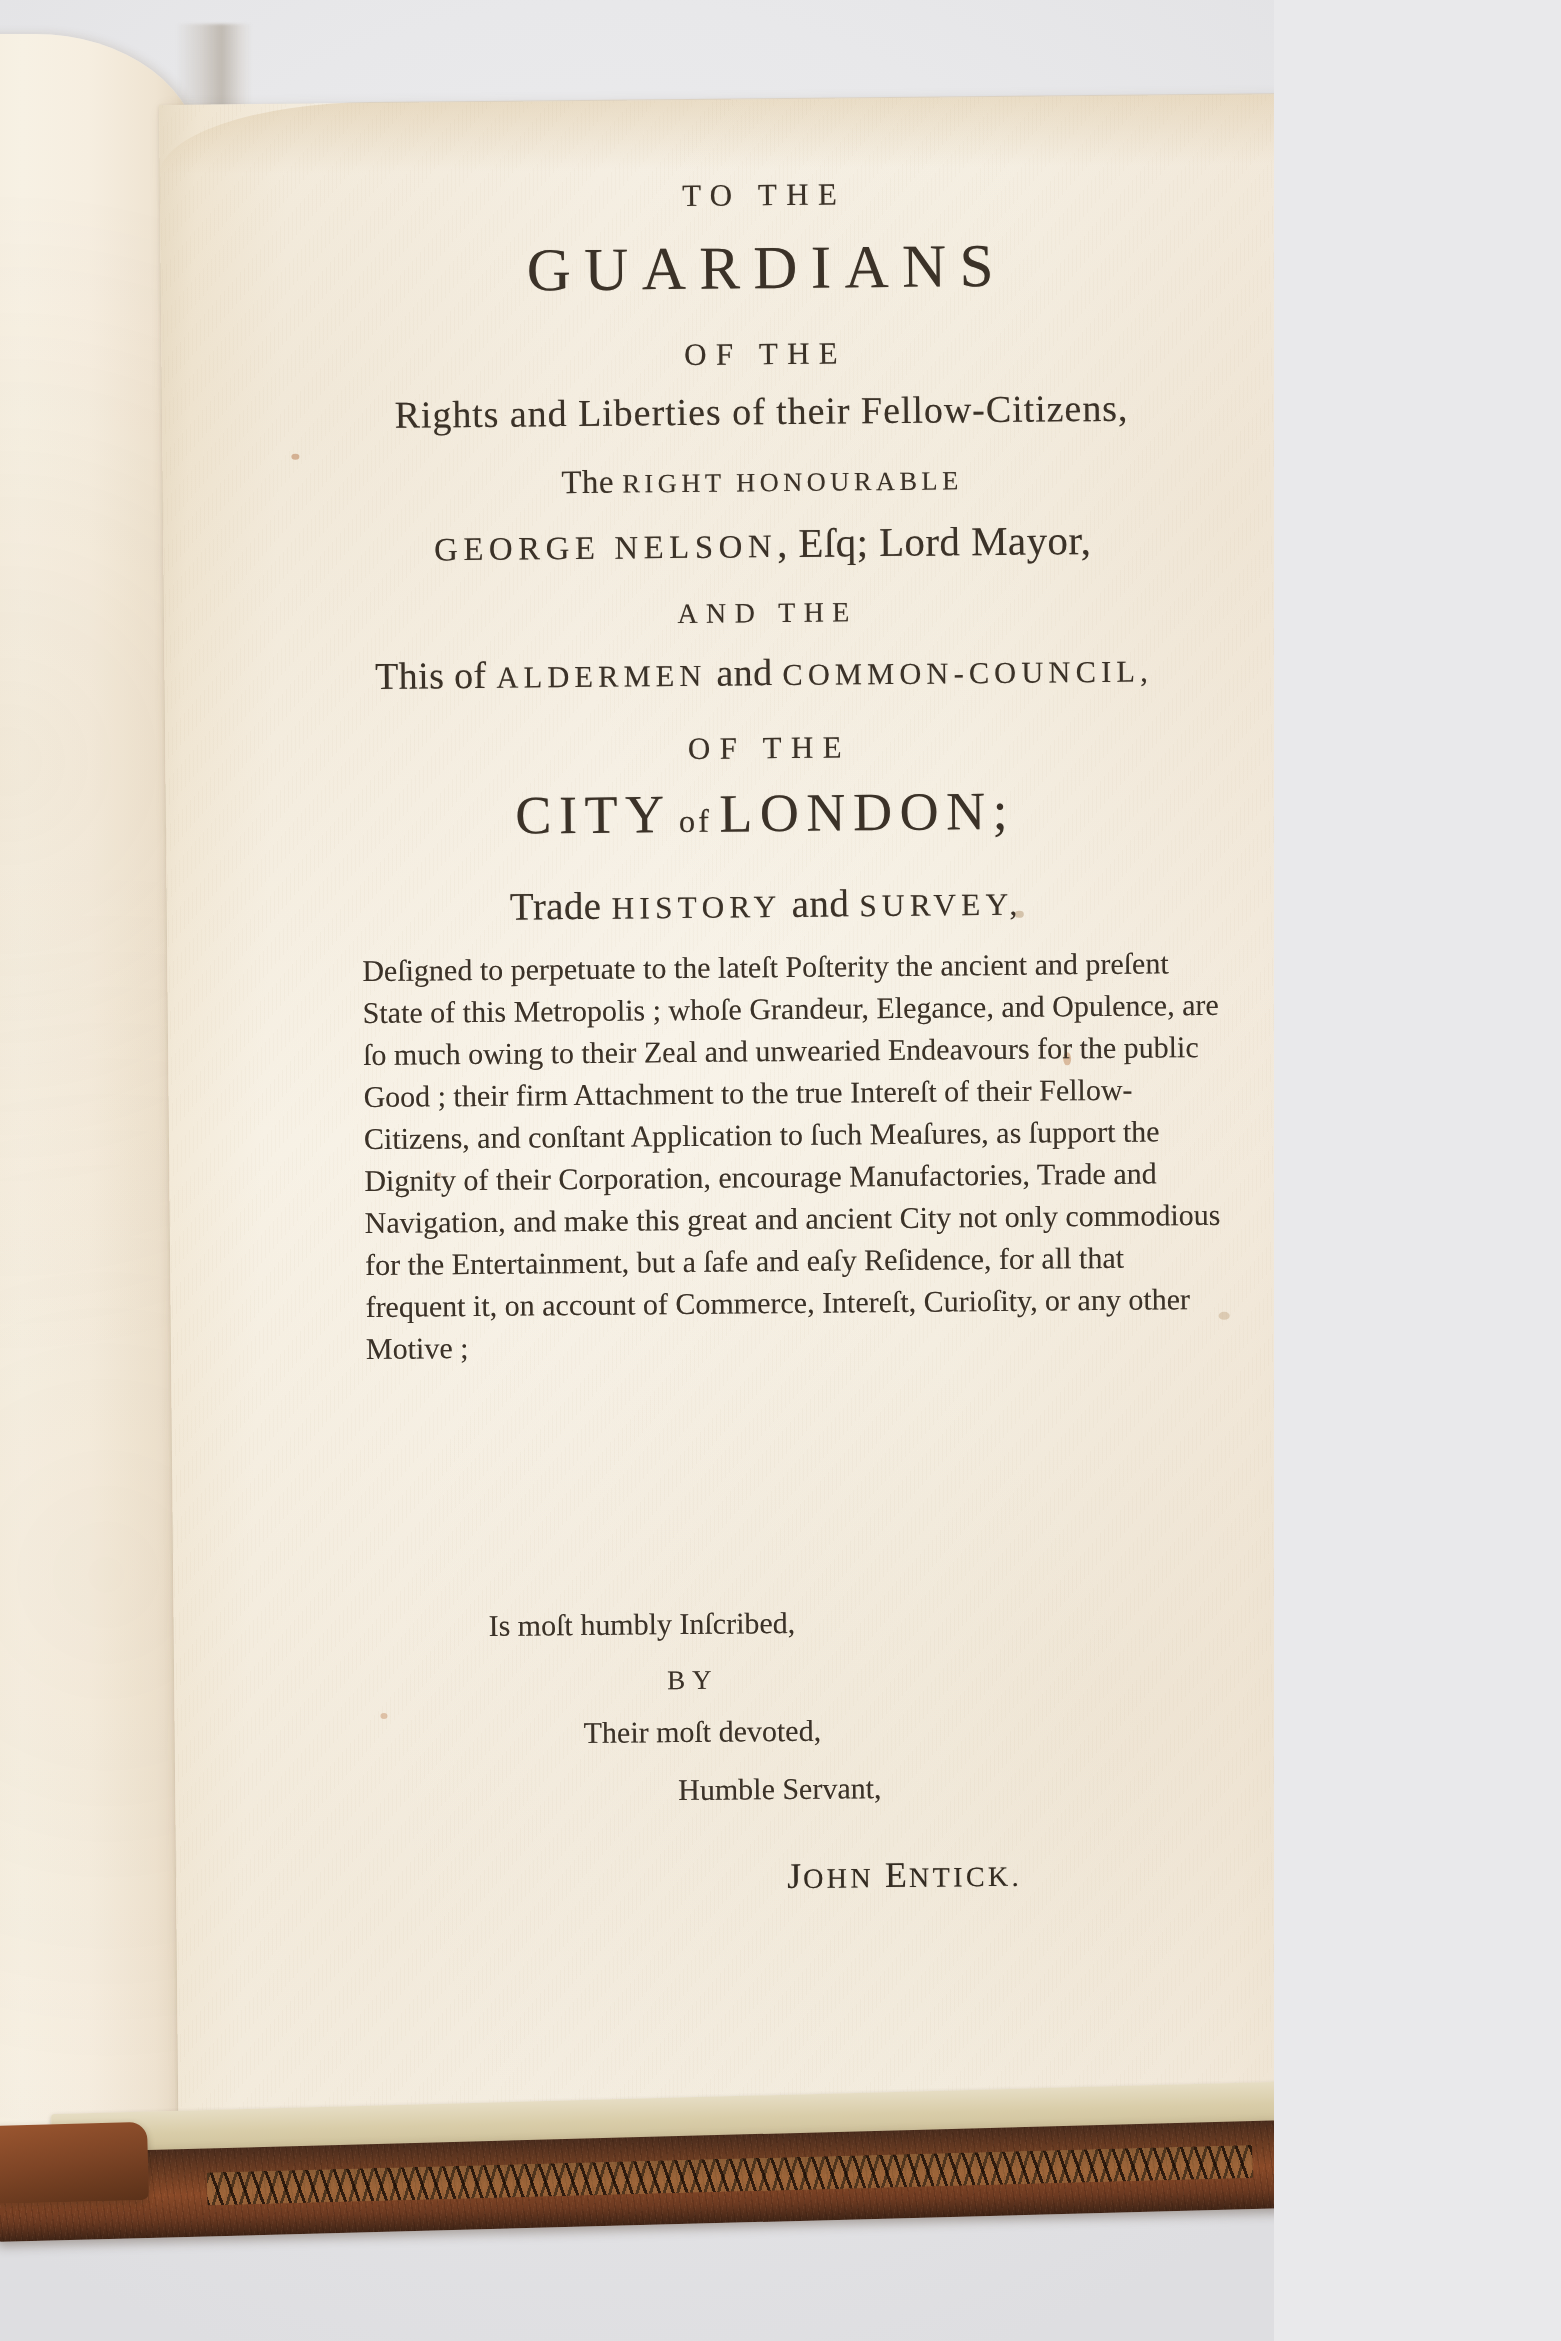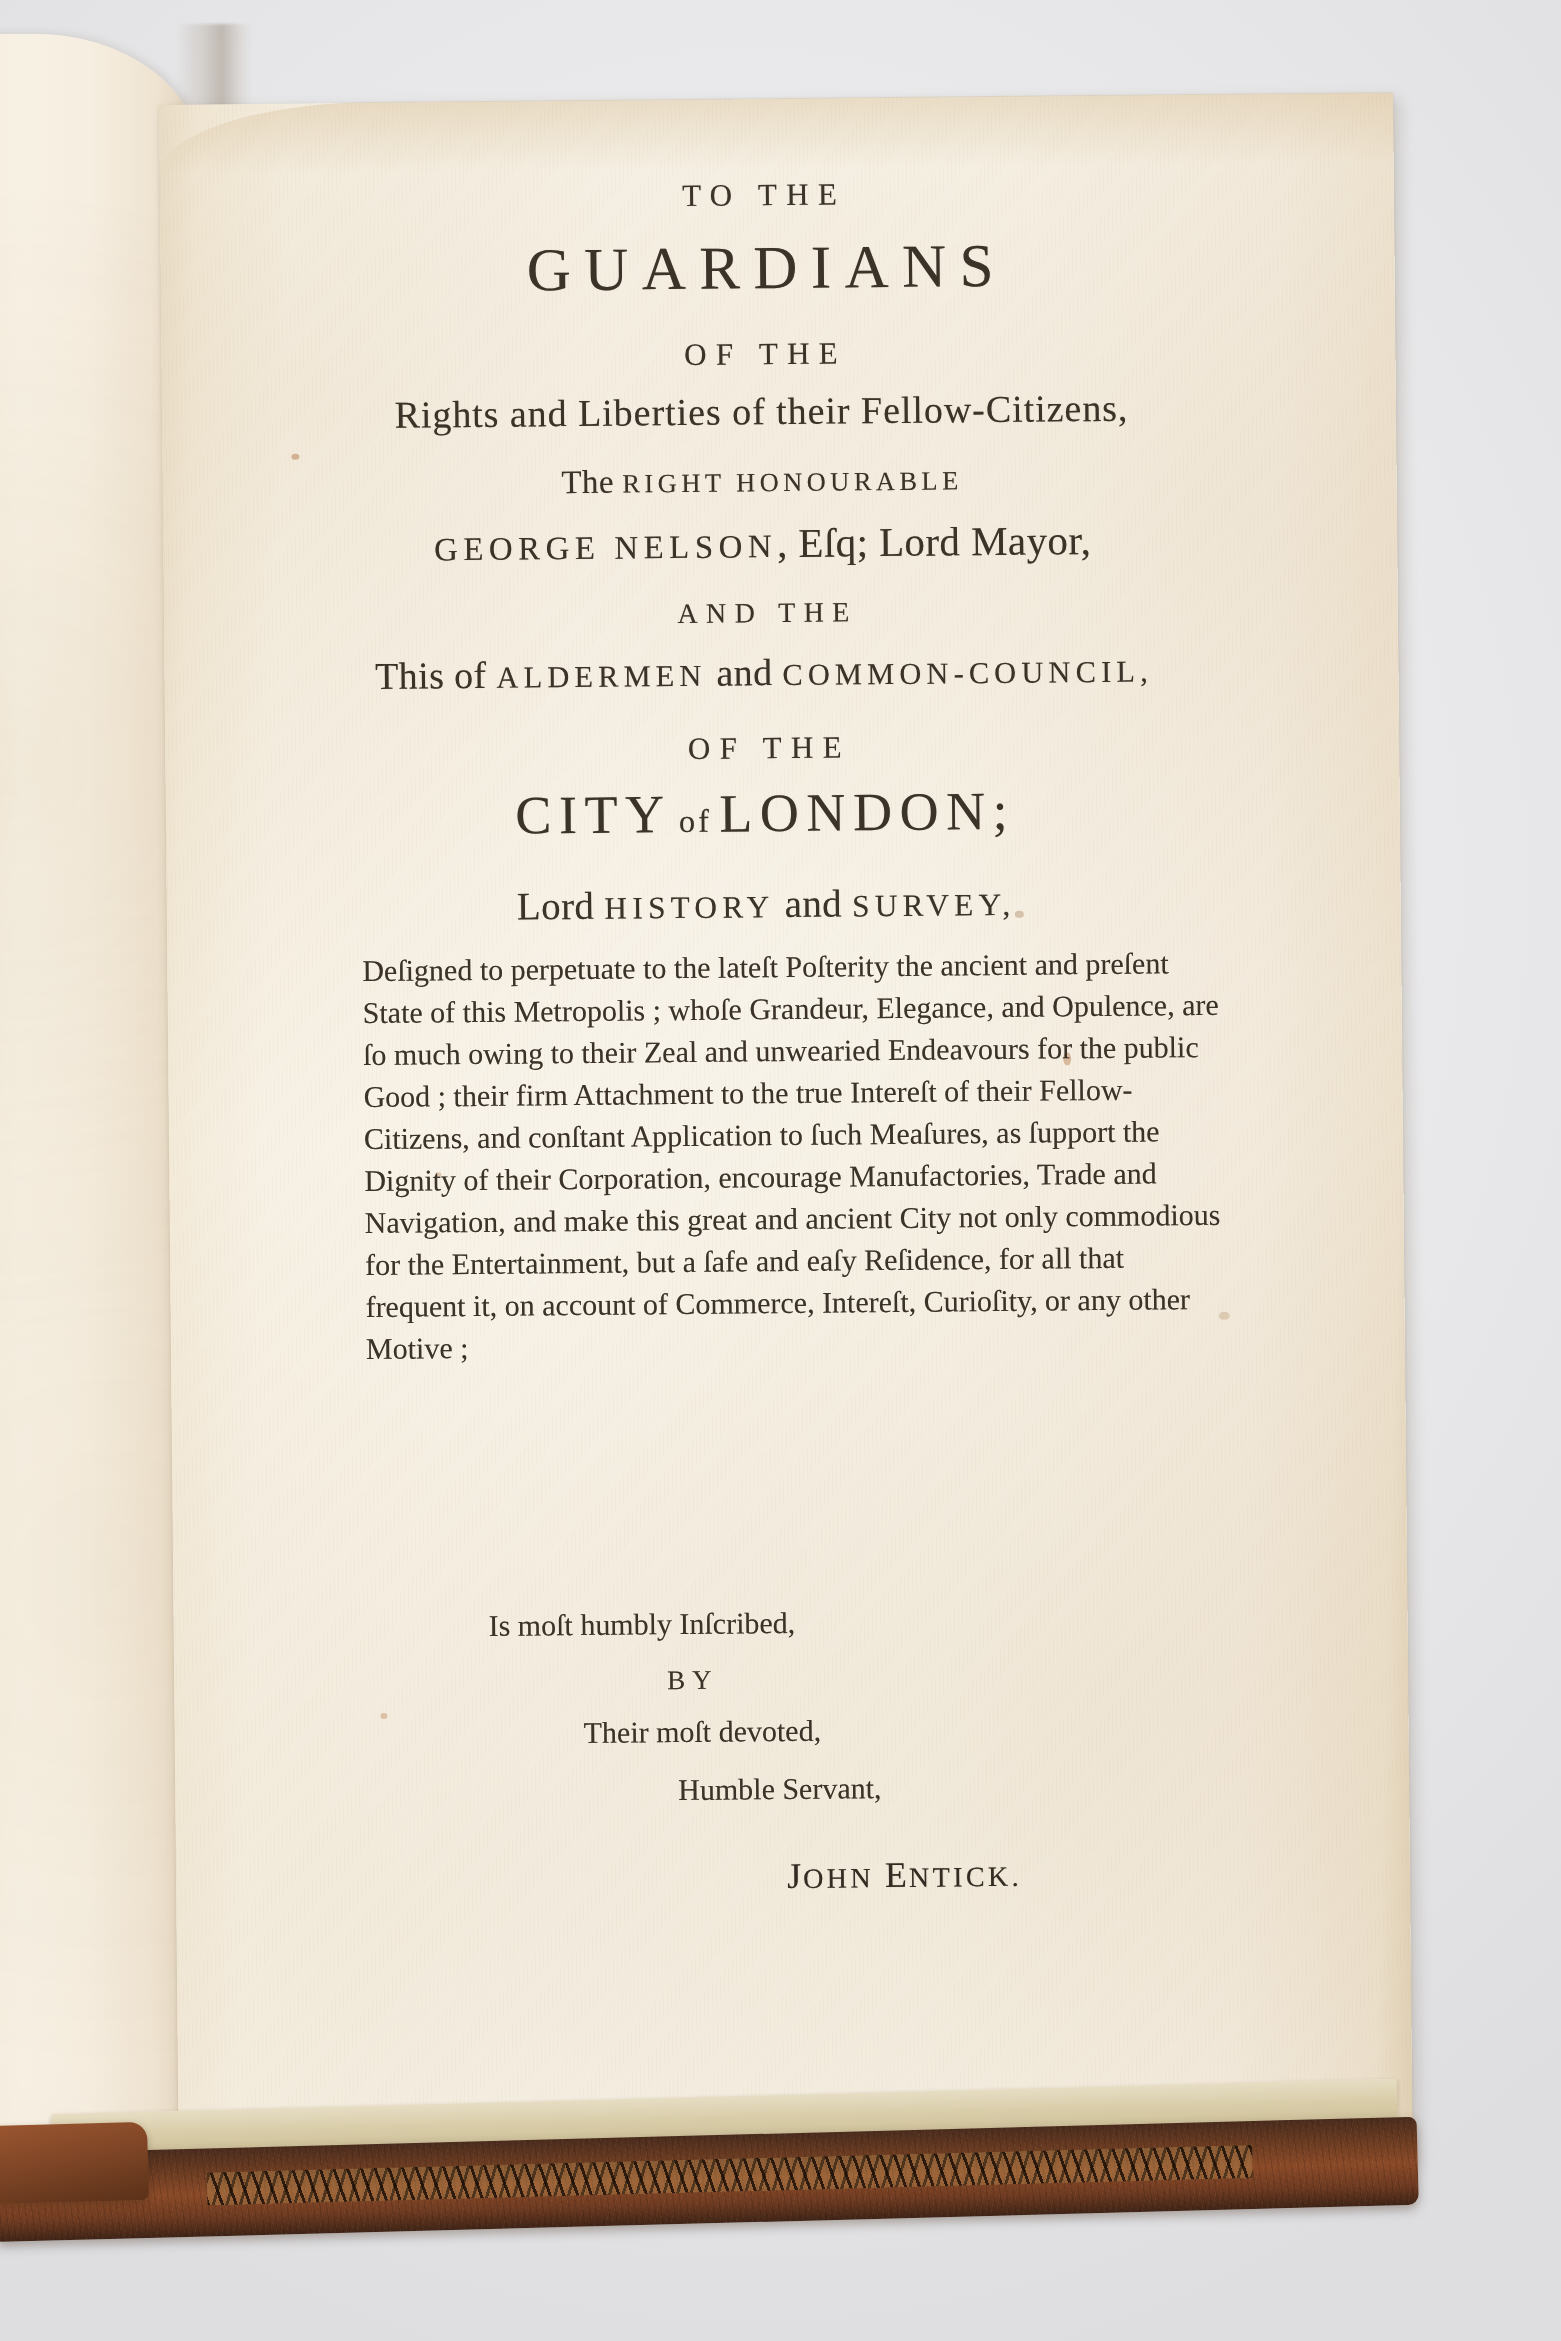--- a/index.html
+++ b/index.html
@@ -7,21 +7,21 @@
   html, body {
     width:1561px; height:2342px;
     background:#e9e9eb;
     font-family:"Liberation Serif", serif;
     overflow:hidden;
   }
 
   
   #photo {
     position:relative;
-    width:1561px; height:2342px;
+    width:1274px; height:2342px;
     background:
       radial-gradient(ellipse 1293px 1528px at 48% 38%, #f2f2f3 0%, #e8e8ea 58%, #dedee1 100%);
     overflow:hidden;
   }
 
   
   #verso {
     position:absolute;
     left:-47px; top:34px;
     width:247px; height:2140px;
@@ -283,21 +283,21 @@
         <span class="lc">This </span><span class="lc">of </span><span class="sc">ALDERMEN</span><span class="lc"> and </span><span class="sc">COMMON-COUNCIL,</span>
       </div>
 
       <div class="line caps-sm" style="position:absolute;top:631px;left:0;width:100%;">OF THE</div>
 
       <div class="line" style="position:absolute;top:683px;left:0;width:100%;font-size:54px;">
         <span style="letter-spacing:.14em;">CITY</span><span style="font-size:.60em;letter-spacing:.10em;padding:0 .22em;">of</span><span style="letter-spacing:.14em;">LONDON;</span>
       </div>
 
       <div class="line mixed" style="position:absolute;top:782px;left:0;width:100%;font-size:39px;">
-        <span class="lc">Lord </span><span class="sc">HISTORY</span><span class="lc"> and </span><span class="sc">SURVEY,</span>
+        <span class="lc">Trade </span><span class="sc">HISTORY</span><span class="lc"> and </span><span class="sc">SURVEY,</span>
       </div>
 
       <div id="body" style="top:847px;">
         <p class="first">Deſigned to perpetuate to the lateſt Poſterity the ancient and preſent State of this Metropolis ; whoſe Grandeur, Elegance, and Opulence, are ſo much owing to their Zeal and unwearied Endeavours for the public Good ; their firm Attachment to the true Intereſt of their Fellow-Citizens, and conſtant Application to ſuch Meaſures, as ſupport the Dignity of their Corporation, encourage Manufactories, Trade and Navigation, and make this great and ancient City not only commodious for the Entertainment, but a ſafe and eaſy Reſidence, for all that frequent it, on account of Commerce, Intereſt, Curioſity, or any other Motive ;</p>
       </div>
 
       <div class="closing" style="left:233px;top:1507px;">Is moſt humbly Inſcribed,</div>
 
       <div class="closing" style="left:411px;top:1565px;font-size:27px;letter-spacing:.26em;">BY</div>
 

